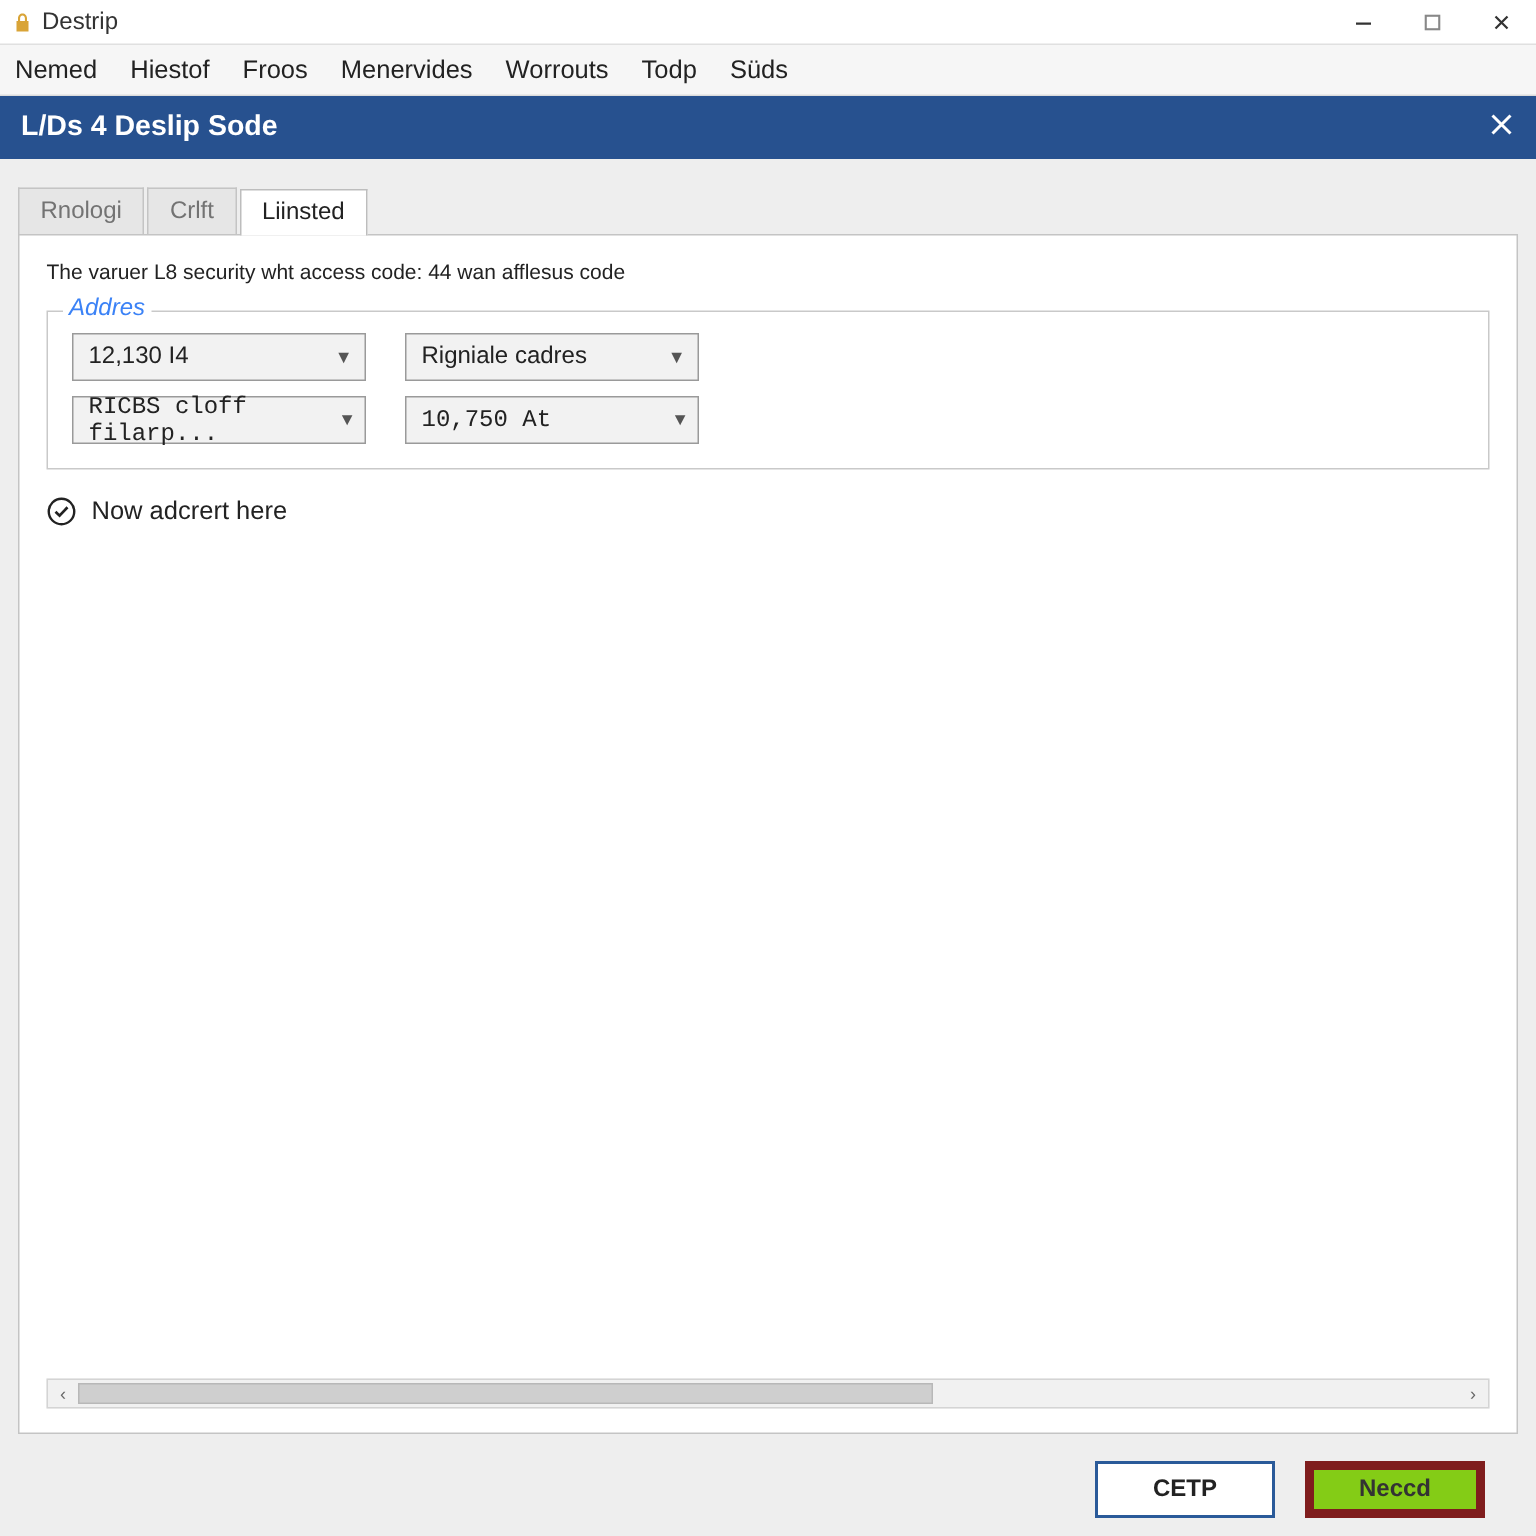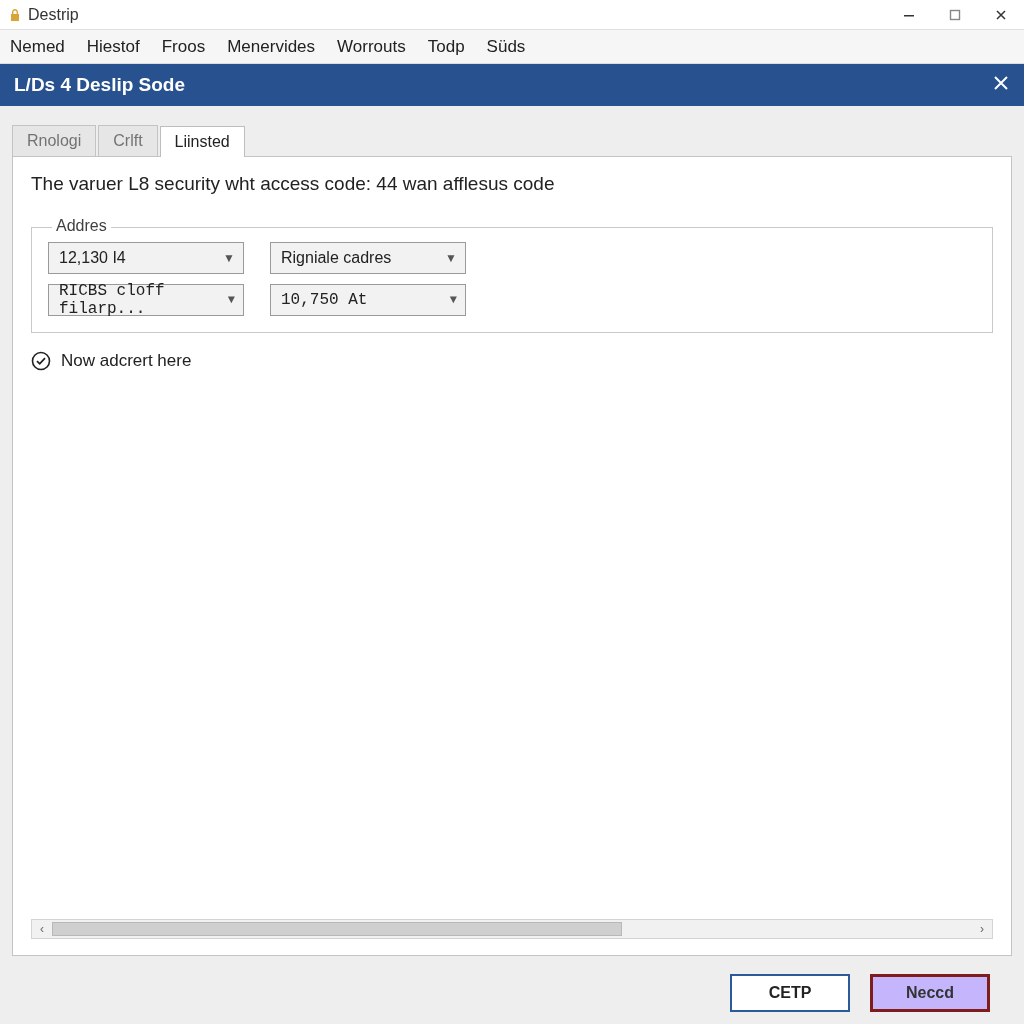--- a/index.html
+++ b/index.html
@@ -27,46 +27,46 @@
   
   .dialog-body { background: #eeeeee; padding: 12px; height: calc(1024px - 30px - 34px - 42px); display: flex; flex-direction: column; }
   
   
   .tabstrip { display: flex; align-items: flex-end; height: 34px; margin-top: 4px; }
   .tab { padding: 6px 14px; font-size: 16px; color: #737373; background: #e6e6e6; border: 1px solid #c4c4c4; border-bottom: none; margin-right: 2px; cursor: default; }
   .tab.active { background: #ffffff; color: #222; border-color: #bdbdbd; position: relative; top: 1px; }
   
   
   .tabpanel { flex: 1; background: #ffffff; border: 1px solid #c4c4c4; border-top: 1px solid #c4c4c4; padding: 16px 18px; display: flex; flex-direction: column; overflow: hidden; }
-  .desc-text { font-size: 19px; color: #222; margin-bottom: 32px; }
+  .desc-text { font-size: 14px; color: #222; margin-bottom: 18px; }
   
   
   .fieldset { border: 1px solid #c9c9c9; padding: 14px 16px 16px 16px; position: relative; margin-bottom: 18px; }
-  .fieldset .legend { position: absolute; top: -11px; left: 20px; background: #ffffff; padding: 0 4px; font-size: 16px; color: #404040; }
+  .fieldset .legend { position: absolute; top: -11px; left: 10px; background: #ffffff; padding: 0 4px; font-size: 16px; color: #3b82f6; font-style: italic; }
   .field-row { display: flex; gap: 26px; margin-bottom: 10px; }
   .field-row:last-child { margin-bottom: 0; font-family: Liberation Mono, monospace; }
   .combo { display: flex; align-items: center; justify-content: space-between; width: 196px; height: 32px; background: #f2f2f2; border: 1px solid #9a9a9a; padding: 0 8px 0 10px; font-size: 16px; color: #222; cursor: default; }
   .combo .chev { color: #555; font-size: 12px; }
   
   
   .check-row { display: flex; align-items: flex-end; gap: 10px; font-size: 17px; color: #222; }
   .check-row .check-icon { width: 20px; height: 20px; display: inline-flex; align-items: center; justify-content: center; }
   
   
   .panel-spacer { flex: 1; }
   .hscroll { height: 20px; background: #f1f1f1; border: 1px solid #d4d4d4; display: flex; align-items: center; }
   .hscroll .arrow { width: 20px; height: 100%; display: flex; align-items: center; justify-content: center; color: #666; font-size: 12px; cursor: default; }
   .hscroll .track { flex: 1; height: 100%; position: relative; }
   .hscroll .thumb { position: absolute; left: 0; top: 2px; bottom: 2px; width: 62%; background: #cfcfcf; border: 1px solid #b8b8b8; }
   
   
   .footer { display: flex; justify-content: flex-end; gap: 20px; padding: 18px 22px 0 22px; }
   .btn { min-width: 120px; height: 38px; display: flex; align-items: center; justify-content: center; font-size: 16px; cursor: default; font-weight: bold; }
   .btn-primary { background: #ffffff; border: 2px solid #2a5a99; color: #222; }
-  .btn-secondary { background: #c4b5fd; border: 3px solid #7f1d1d; color: #333; }
+  .btn-secondary { background: #84cc16; border: 6px solid #7f1d1d; color: #333; }
 </style>
 </head>
 <body>
 
 <div class="titlebar">
   <span class="lock-icon">
     <svg width="14" height="14" viewBox="0 0 14 14">
         <path d="M4 6V4.2C4 2.4 5.3 1 7 1s3 1.4 3 3.2V6h1v7H3V6h1zm1.4 0h3.2V4.2c0-1-0.7-1.8-1.6-1.8S5.4 3.2 5.4 4.2V6z" fill="#d9a437"></path>
       </svg>
   </span>

